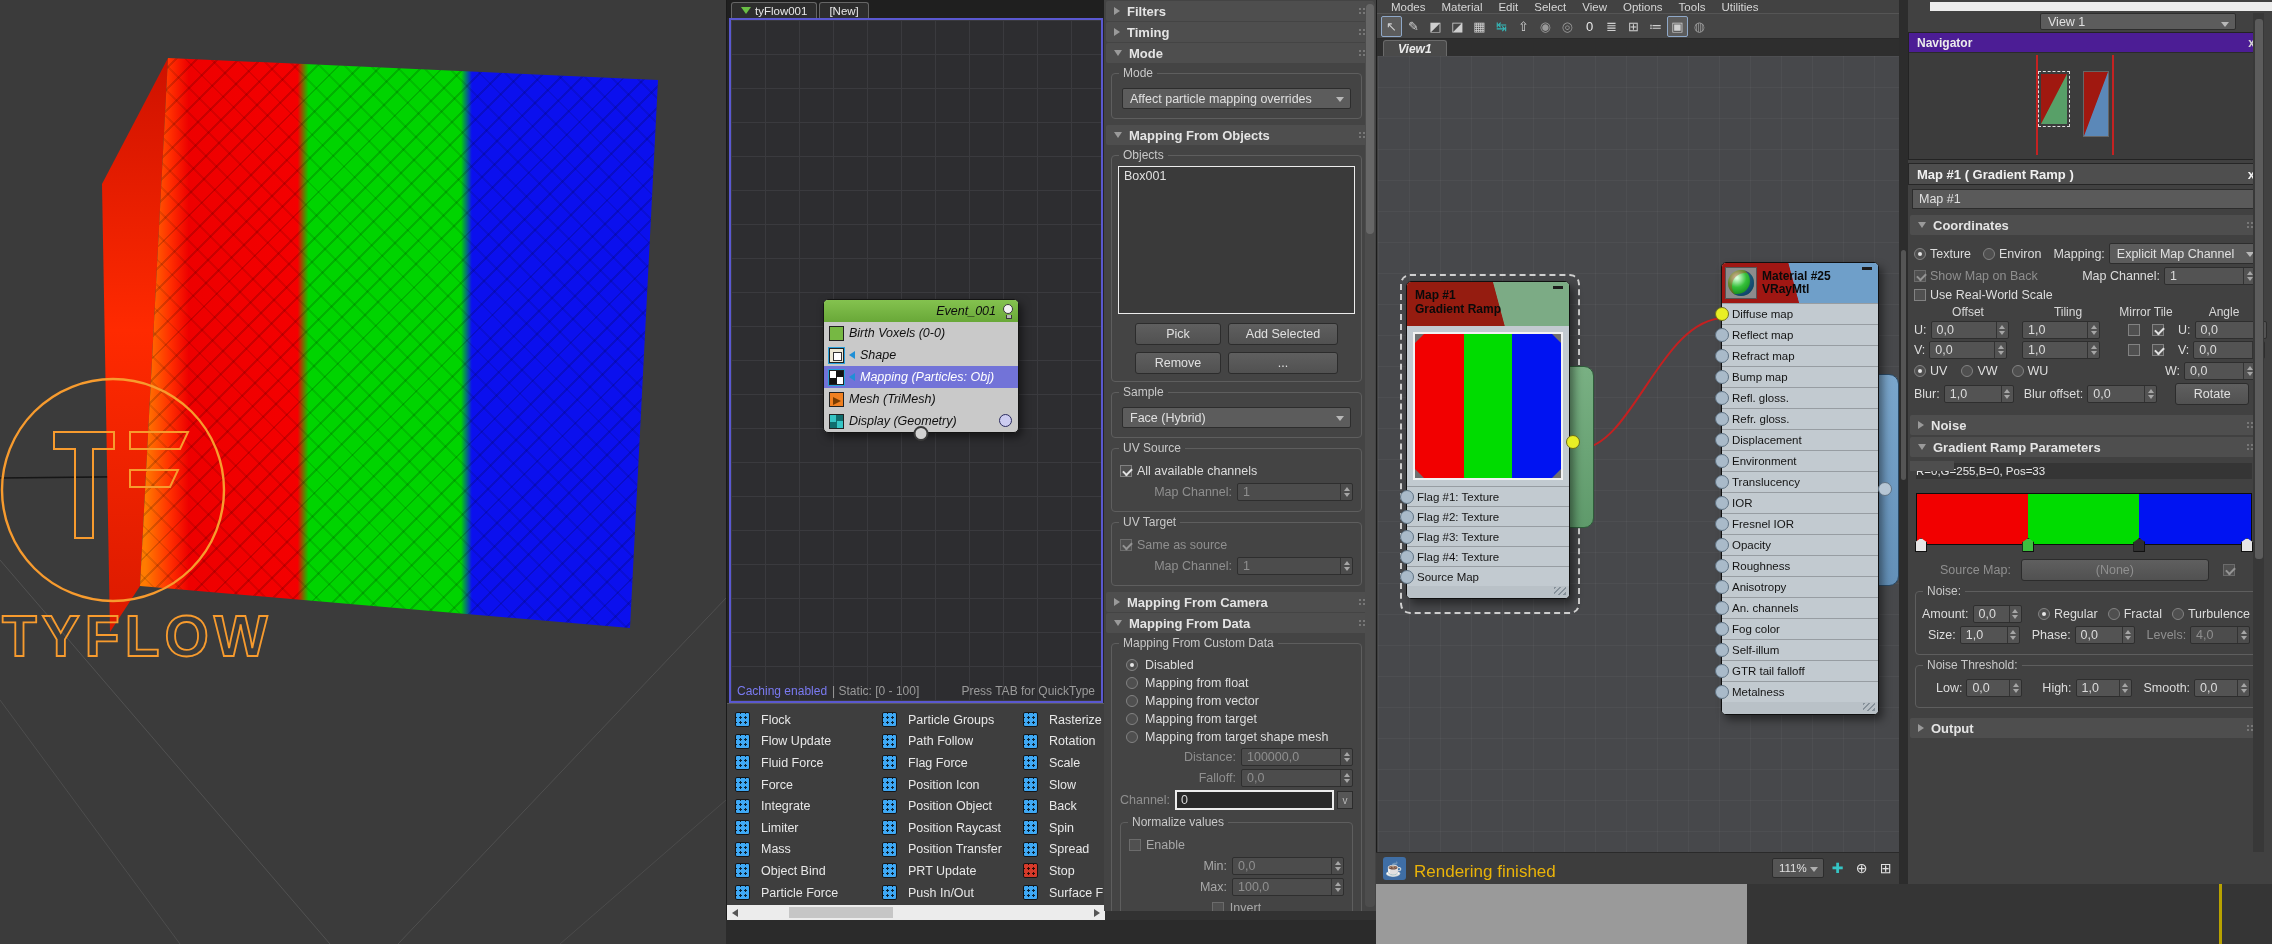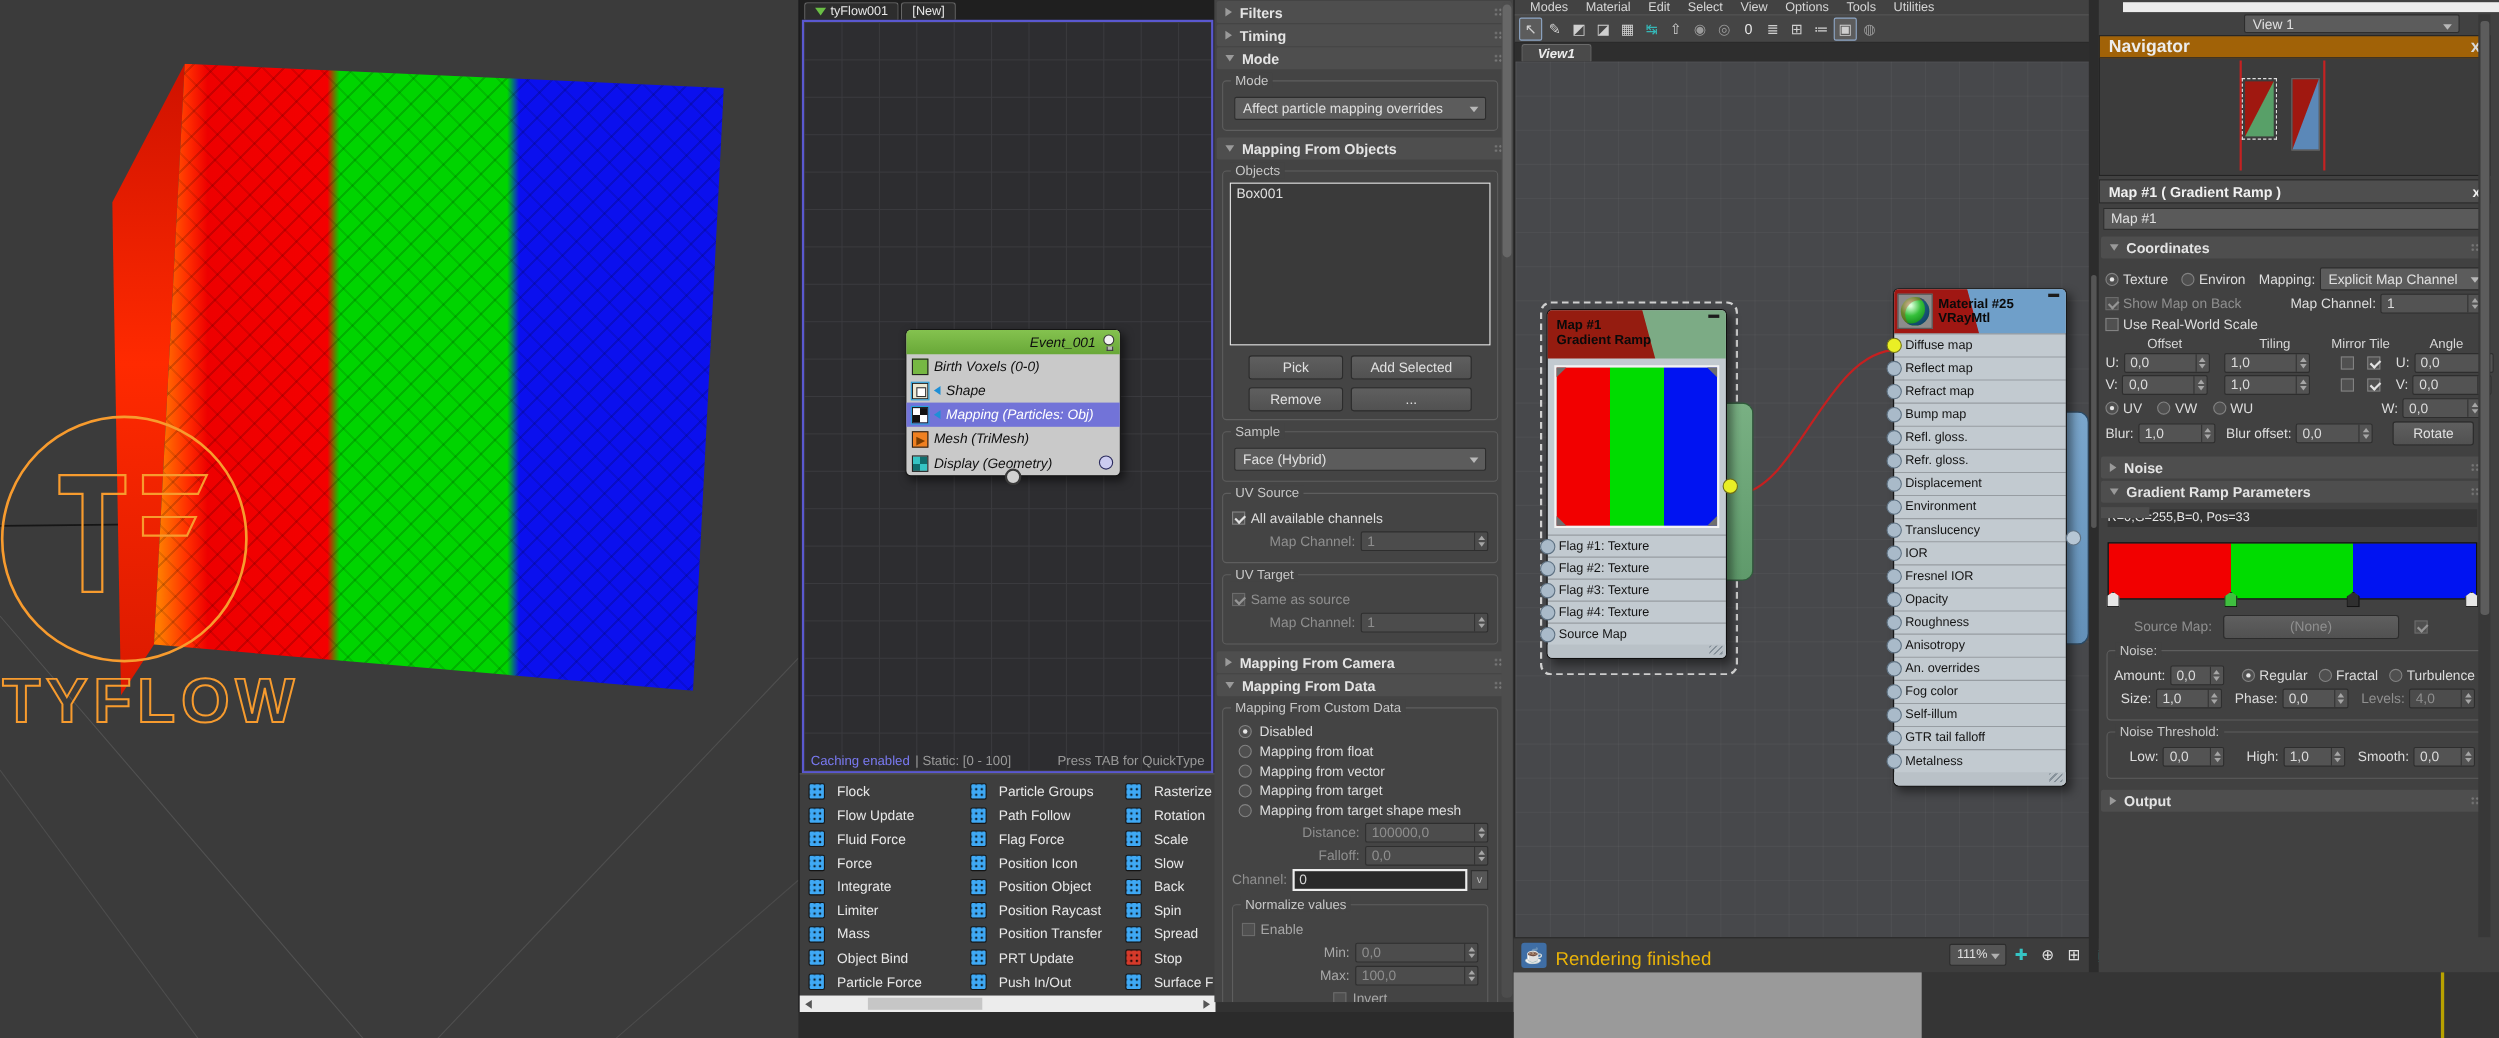--- a/index.html
+++ b/index.html
@@ -183,22 +183,22 @@
   .nav-ic:nth-child(2), .nav-ic:nth-child(3) { color:#e2e2e2; }
   .nav-ic.active { background:#5e5e5e; border-color:#8a8a8a; }
 
   
   .gapcol { position:absolute; left:1899px; top:0; width:9px; height:884px; background:#2c2c2c; }
   .gapcol::after { content:""; position:absolute; left:2px; top:250px; width:5px; height:230px; background:#555; border-radius:3px; }
   .rpanel { position:absolute; left:1908px; top:0; width:364px; height:884px; background:#414141; }
   .whitestrip { position:absolute; left:22px; top:2px; width:342px; height:9px; background:#ececec; }
   .viewdd { position:absolute; left:132px; top:13px; width:196px; height:17px; }
   .navig { position:absolute; left:0px; top:32px; width:356px; height:128px; background:#3c3c3c; border:1px solid #232323; }
-  .navhead { height:20px; background:#a16207; border-bottom:1px solid #2a2a2a; display:flex; align-items:center;
-             padding:0 8px; font-weight:bold; font-size:16px; color:#ececec; }
+  .navhead { height:20px; background:#4c1d95; border-bottom:1px solid #2a2a2a; display:flex; align-items:center;
+             padding:0 8px; font-weight:bold; font-size:12px; color:#ececec; }
   .navhead .x { margin-left:auto; font-weight:bold; color:#d8d8d8; }
   .redline { position:absolute; top:22px; bottom:4px; width:2px; background:#c42222; }
   .mini { position:absolute; }
   .mini1 { left:129px; top:38px; border:1px dashed #e0e0e0; padding:2px; }
   .mini1 .mbody { width:26px; height:50px; background:linear-gradient(to bottom right,#a01810 49%,#58a068 51%); }
   .mini2 { left:174px; top:38px; }
   .mini2 .mbody { width:26px; height:66px; background:linear-gradient(to bottom right,#a01810 49%,#5b88b8 51%); border:1px solid #666; }
   .rp-title { position:absolute; left:0; top:163px; width:356px; height:22px; background:#4e4e4e; border:1px solid #262626;
               display:flex; align-items:center; padding:0 8px; font-weight:bold; font-size:13px; color:#f0f0f0; }
   .rp-title .x { margin-left:auto; font-weight:bold; }
@@ -718,21 +718,21 @@
             <div class="slot">
             <span>Opacity</span>
           </div>
             <div class="slot">
             <span>Roughness</span>
           </div>
             <div class="slot">
             <span>Anisotropy</span>
           </div>
             <div class="slot">
-            <span>An. overrides</span>
+            <span>An. channels</span>
           </div>
             <div class="slot">
             <span>Fog color</span>
           </div>
             <div class="slot">
             <span>Self-illum</span>
           </div>
             <div class="slot">
             <span>GTR tail falloff</span>
           </div>
@@ -925,21 +925,21 @@
           <span>R=0,G=255,B=0, Pos=33</span>
         </div>
       <div class="gradbar">
         <span class="flag flag1"></span>
         <span class="flag flag2"></span>
         <span class="flag flag3"></span>
         <span class="flag flag4"></span>
       </div>
       <div class="crow">
         <span class="dim" style="margin-left:26px;">Source Map:</span>
-        <span class="btn" style="width:160px; color:#8f8f8f; margin-left:6px;justify-content:center;">
+        <span class="btn" style="width:188px; color:#8f8f8f; margin-left:6px;justify-content:center;">
             <span>(None)</span>
           </span>
         <span class="cb on dis" style="margin-left:10px;"></span>
       </div>
 
       <div class="grp bgB">
         <span class="leg">Noise:</span>
         <div class="crow" style="margin-left:0;">
           <span>Amount:</span>
           <span class="fld" style="width:66px;">

